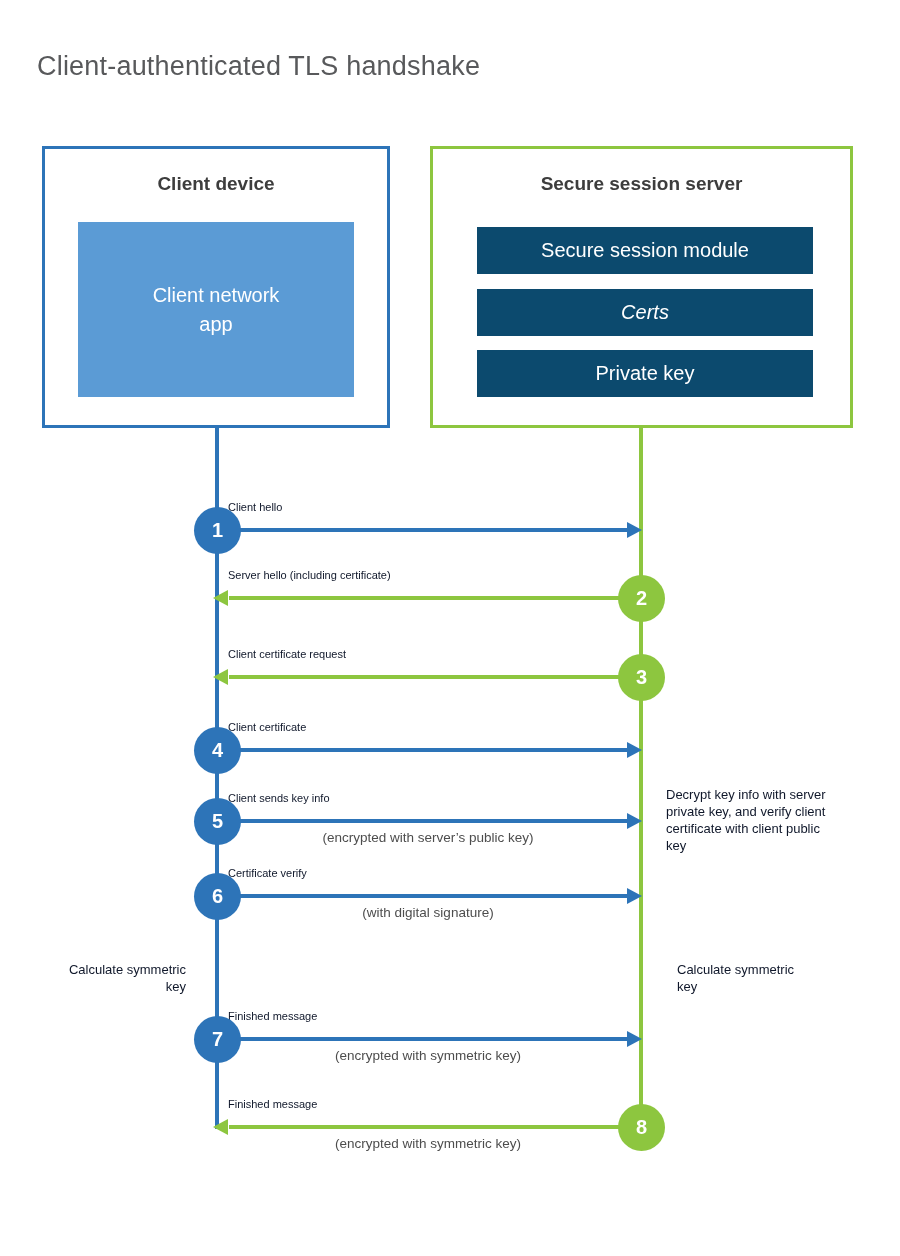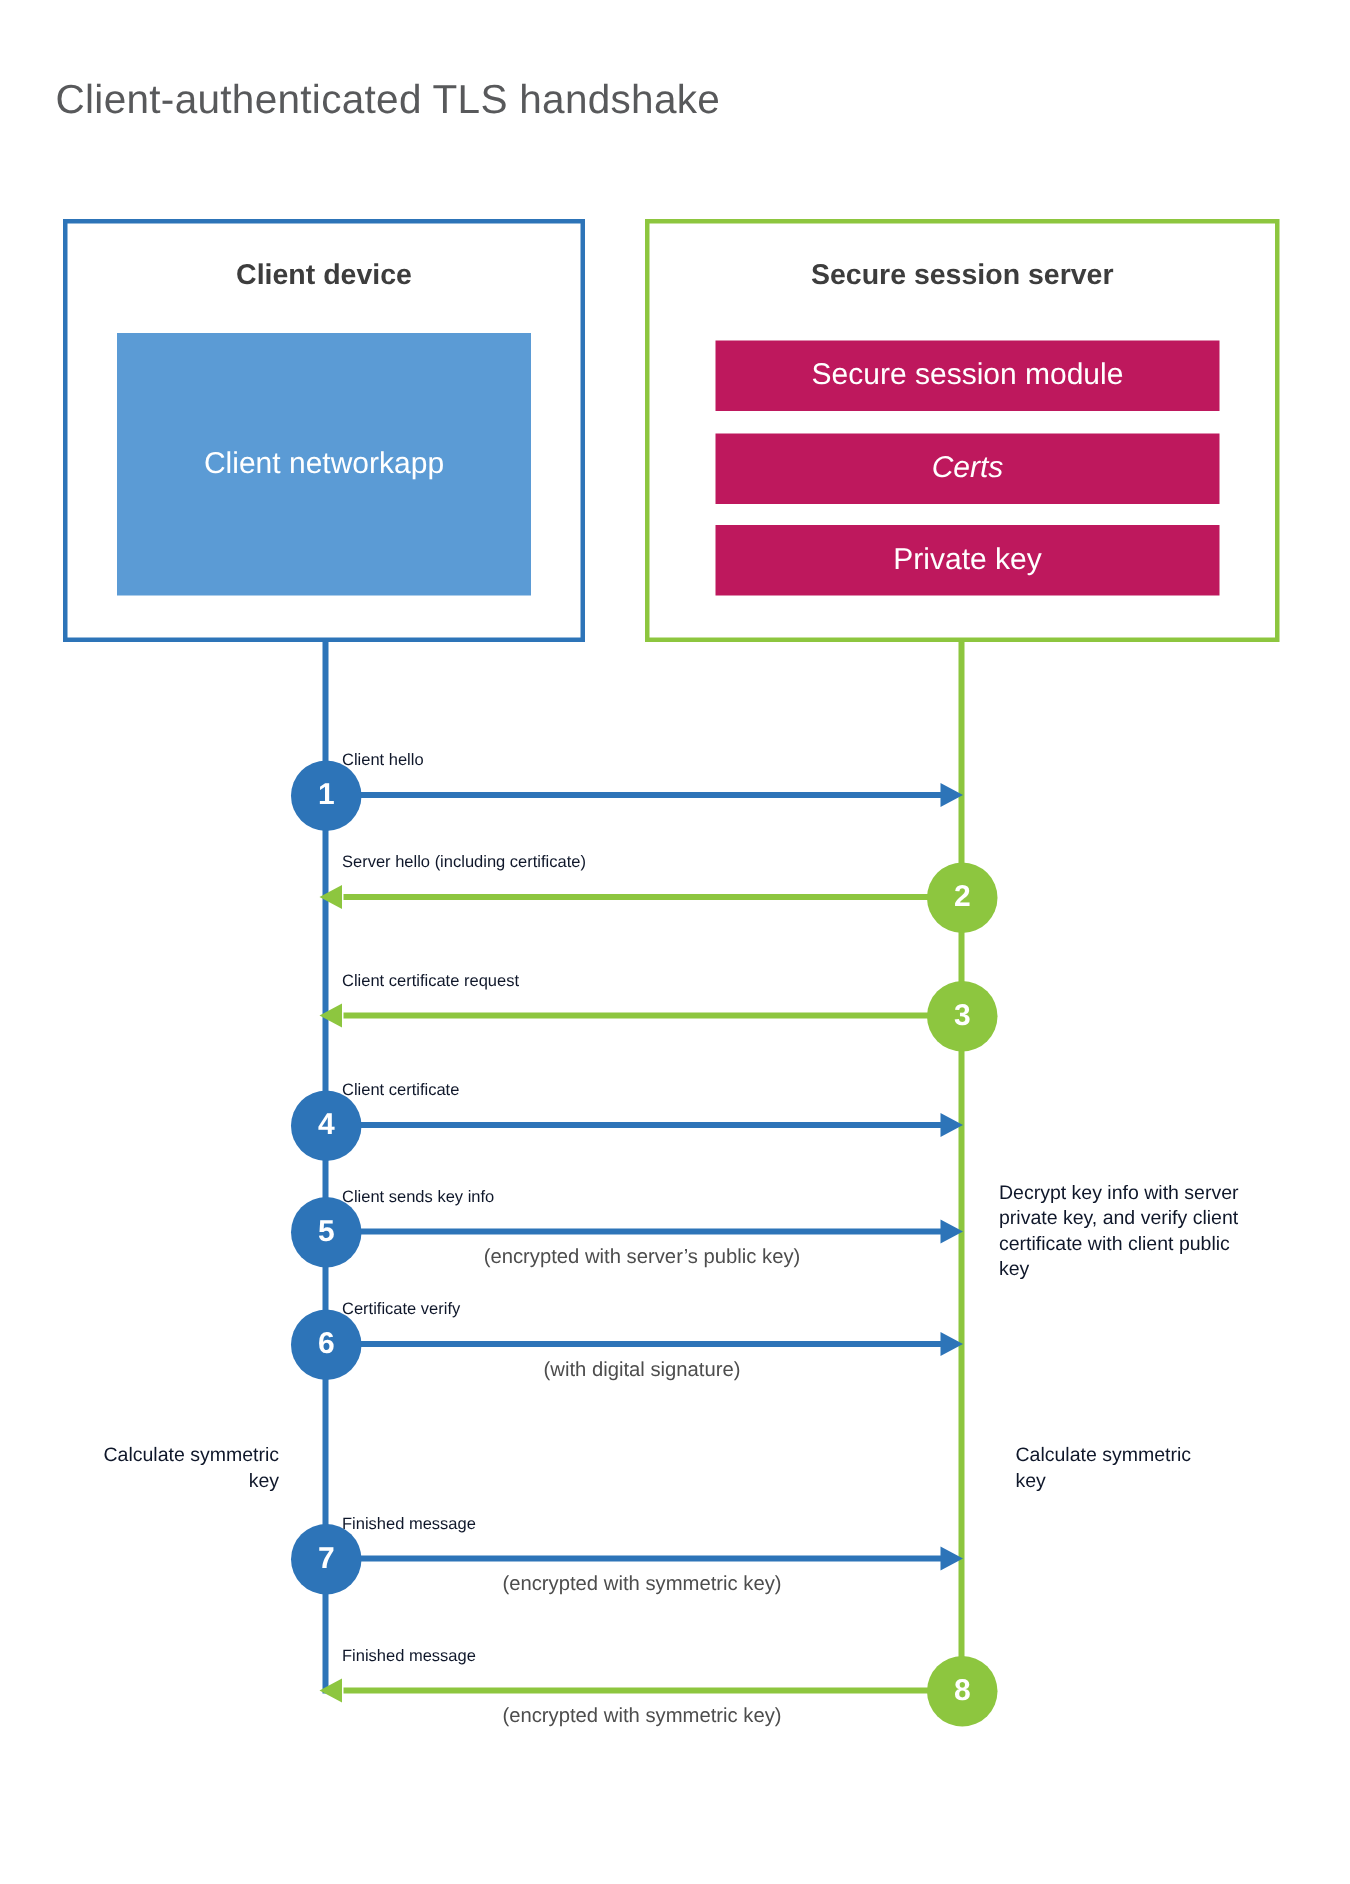--- a/index.html
+++ b/index.html
@@ -8,23 +8,23 @@
 
   .page-title{position:absolute;left:37px;top:28px;font-size:27px;font-weight:400;color:#58595b;letter-spacing:.2px;}
 
   
   .actor-box{position:absolute;top:123px;height:282px;background:#fff;border:3px solid;box-sizing:border-box;}
   .client-box{left:42px;width:348px;border-color:#2d74b8;padding-left:40px;}
   .server-box{left:430px;width:423px;border-color:#8dc63f;}
   .actor-title{position:absolute;top:24px;left:0;width:100%;text-align:center;font-size:19px;font-weight:bold;color:#3d3d3d;}
 
   .app-rect{position:absolute;left:33px;top:73px;width:276px;height:175px;background:#5b9bd5;color:#fff;
-    display:flex;flex-direction:row;align-items:center;justify-content:center;font-size:20px;line-height:29px;text-align:right;}
+    display:flex;flex-direction:column;align-items:center;justify-content:center;font-size:20px;line-height:29px;text-align:right;}
 
-  .module-bar{position:absolute;left:44px;width:336px;height:47px;background:#be185d;color:#fff;
+  .module-bar{position:absolute;left:44px;width:336px;height:47px;background:#0c4a6e;color:#fff;
     display:flex;align-items:center;justify-content:center;font-size:20px;}
   .bar-0{top:78px;} .bar-1{top:140px;font-style:italic;} .bar-2{top:201px;}
 
   
   .lifeline{position:absolute;top:405px;width:4px;height:701px;}
   .lifeline-client{left:215px;background:#2d74b8;}
   .lifeline-server{left:639px;background:#8dc63f;}
 
   
   .r1{--y:507px;} .r2{--y:575px;} .r3{--y:654px;} .r4{--y:727px;}

